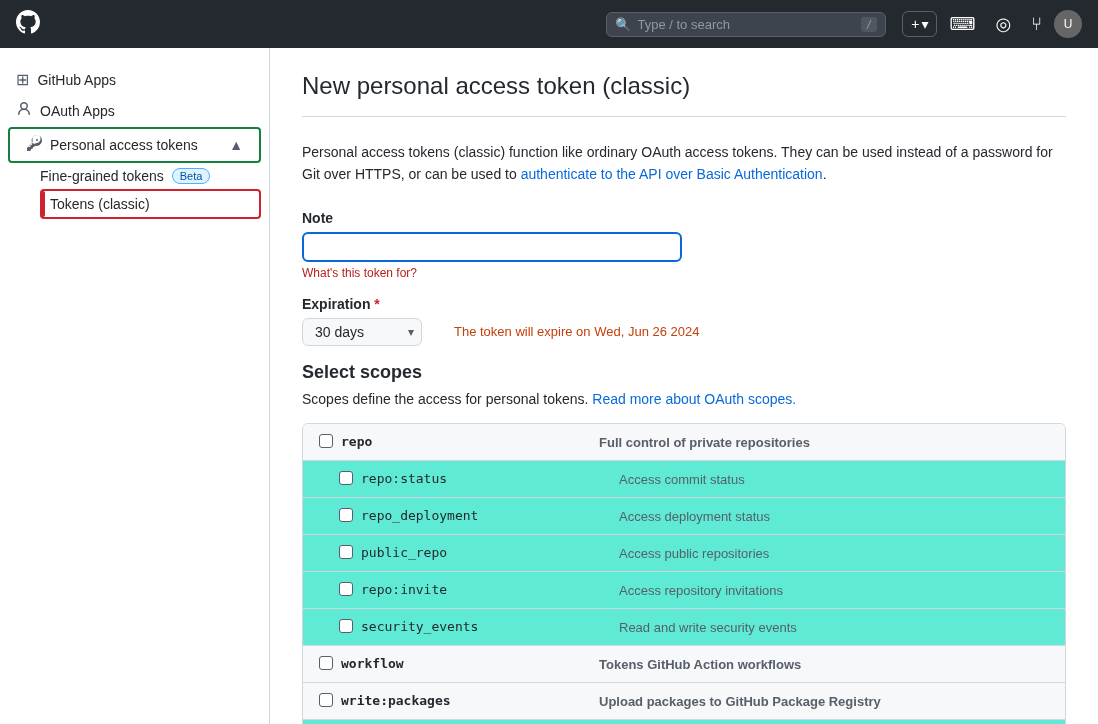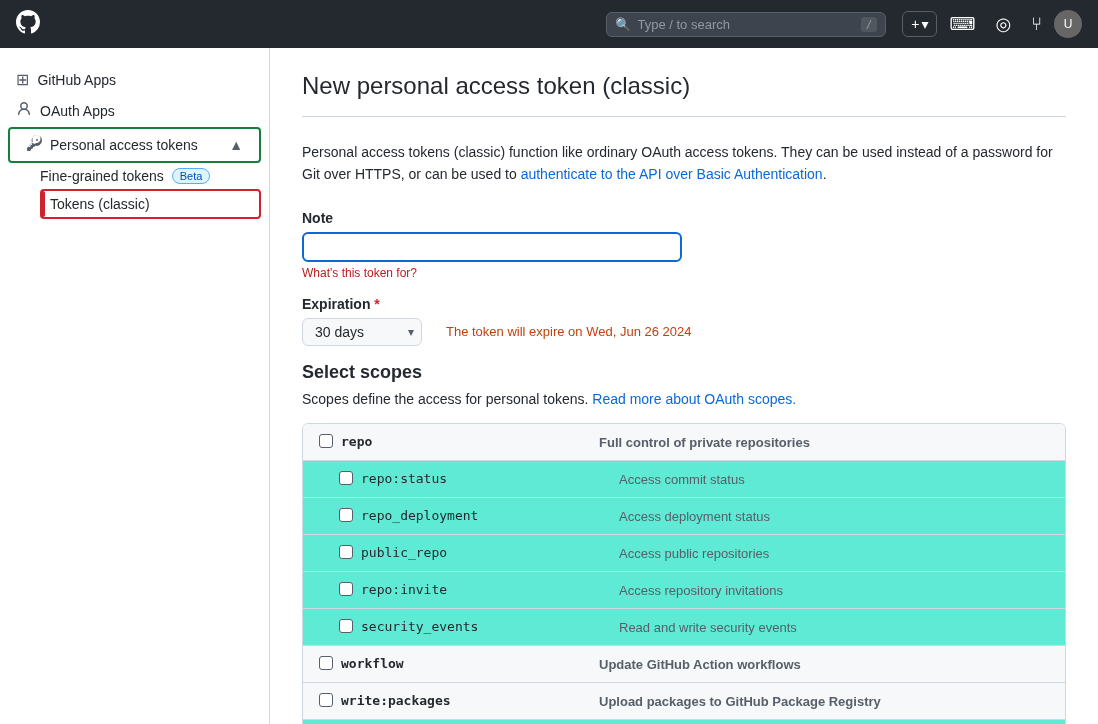--- a/index.html
+++ b/index.html
@@ -200,21 +200,21 @@
       border: 2px solid #0969da;
       border-radius: 6px;
       outline: none;
       color: #24292f;
       background: #fff;
     }
 
     .expiration-row {
       display: flex;
       align-items: center;
-      gap: 16px;
+      gap: 24px;
       margin-bottom: 16px;
     }
     .expiration-label {
       font-weight: 600;
       font-size: 14px;
       margin-bottom: 6px;
     }
     .required-star { color: #cf222e; }
     .select-wrapper {
       position: relative;
@@ -459,21 +459,21 @@
             <span class="scope-name-text">security_events</span>
           </div>
           <div class="scope-desc-cell">Read and write security events</div>
         </div>
 
         <div class="scope-row parent-row">
           <div class="scope-name-cell">
             <span class="checkbox"></span>
             <span class="scope-name-text">workflow</span>
           </div>
-          <div class="scope-desc-cell">Update GitHub Action workflows</div>
+          <div class="scope-desc-cell">Tokens GitHub Action workflows</div>
         </div>
 
         <div class="scope-row parent-row">
           <div class="scope-name-cell">
             <span class="checkbox"></span>
             <span class="scope-name-text">write:packages</span>
           </div>
           <div class="scope-desc-cell">Upload packages to GitHub Package Registry</div>
         </div>
         <div class="scope-row child-row">

